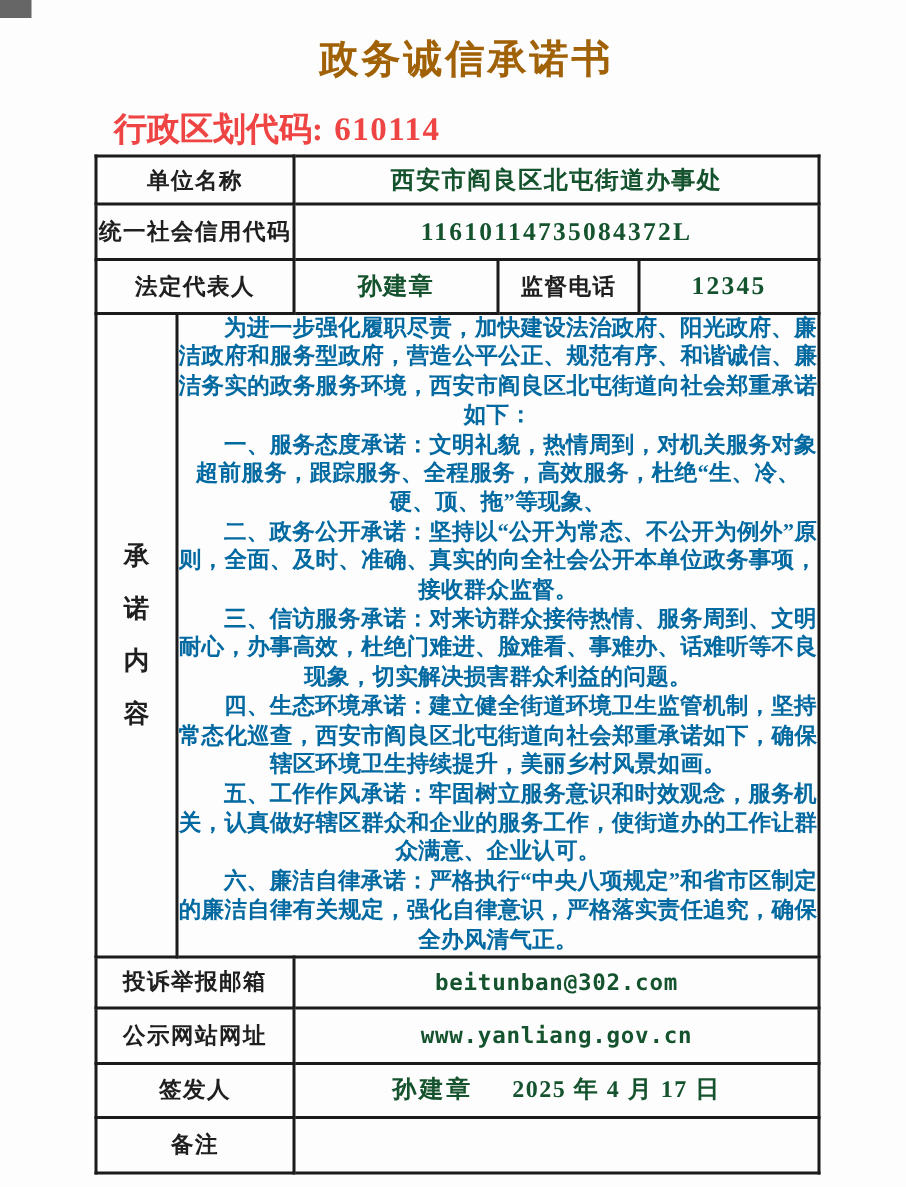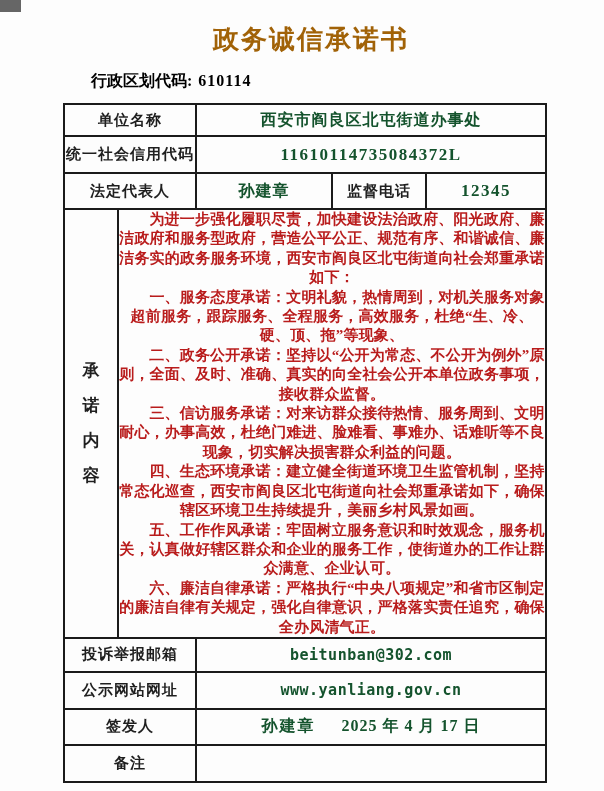--- a/index.html
+++ b/index.html
@@ -34,24 +34,23 @@
     text-align: center;
     font-size: 26px;
     font-weight: bold;
     letter-spacing: 2px;
     color: #a16207;
   }
   .admin-code {
     position: absolute;
     left: 76px;
     top: 71px;
-    font-size: 16px;
-    font-weight: bold;
-    color: #000000;
-    margin-left: 15px;
+    font-size: 22px;
+    font-weight: bold;
+    color: #ef4444;
   }
   .admin-code .code-value {
     font-family: "Liberation Serif", serif;
     letter-spacing: 1px;
     margin-left: 2px;
   }
   table.form {
     position: absolute;
     left: 63px;
     top: 103px;
@@ -101,21 +100,21 @@
     font-weight: bold;
     color: #1f1f1f;
   }
   td.content-cell {
     text-align: left;
     vertical-align: top;
     padding: 4px 6px 0 5px;
     font-size: 15px;
     line-height: 19.4px;
     letter-spacing: 0.2px;
-    color: #b91c1c;
+    color: #0369a1;
     margin-left: 26px;
   }
   td.content-cell p {
     margin: 0;
     text-indent: 2em;
     font-weight: bold;
   }
   .issuer-wrap {
     display: inline-flex;
     align-items: baseline;

